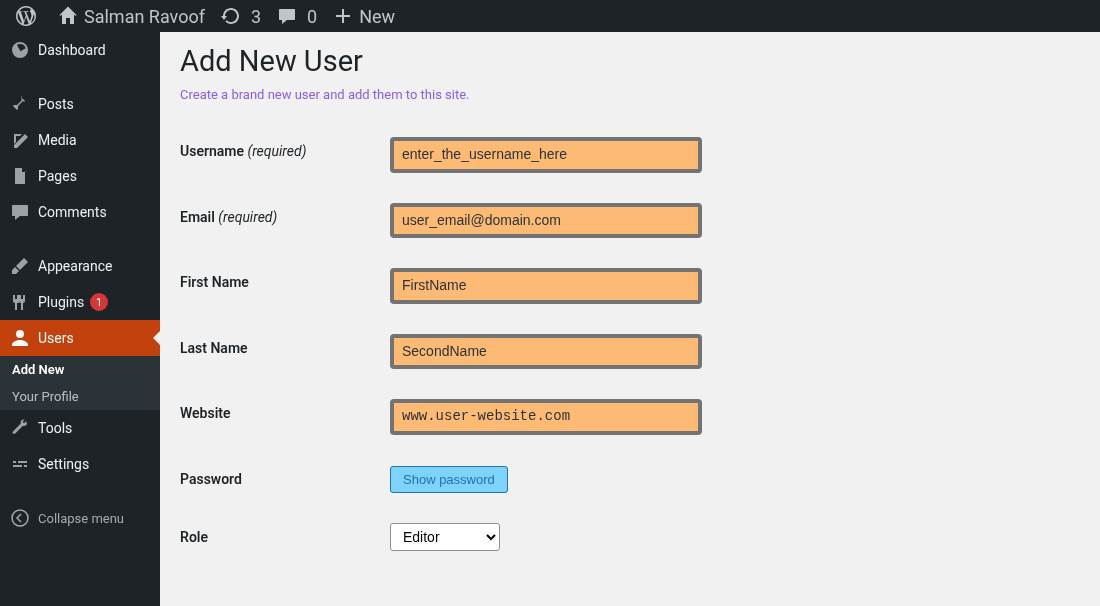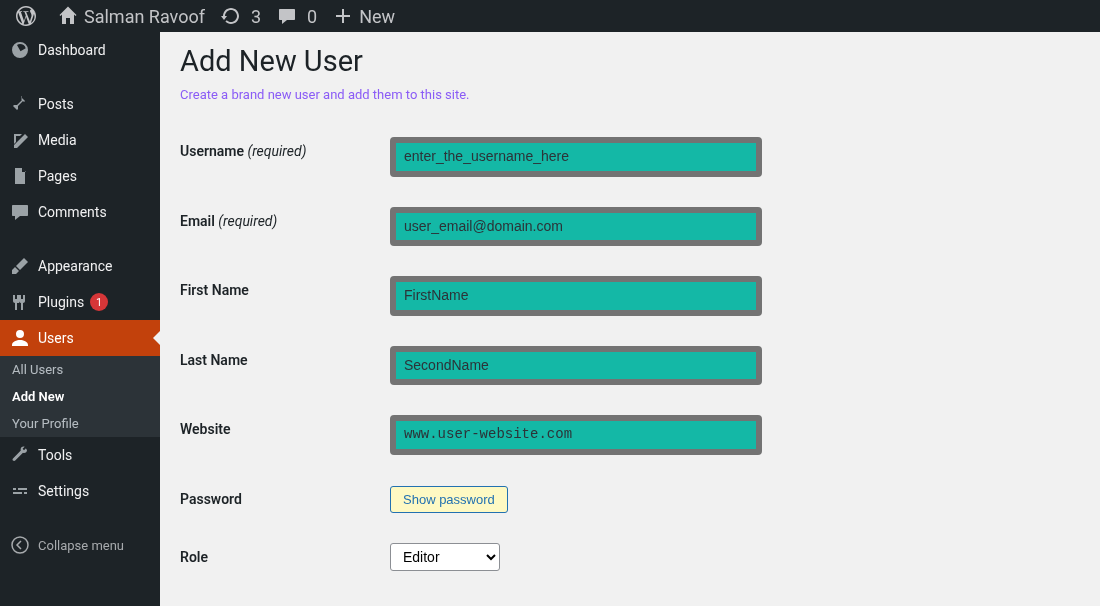--- a/index.html
+++ b/index.html
@@ -120,34 +120,34 @@
   font-weight: 600;
   font-size: 14px;
   color: #1d2327;
   padding: 20px 10px 20px 0;
   vertical-align: top;
   line-height: 1.3;
 }
 .form-table th .req { font-weight: 400; font-style: italic; color: #1d2327; }
 .form-table td { padding: 15px 10px; }
 .regular-text {
-  width: 372px;
+  width: 312px;
   padding: 4px 8px;
   font-size: 14px;
   line-height: 1.4;
-  border: 6px solid #737373;
+  border: 4px solid #737373;
   border-radius: 4px;
-  background: #14b8a6;
+  background: #fdba74;
   color: #2c3338;
 }
 .mono { font-family: Menlo, Consolas, "Courier New", monospace; }
 .button-secondary {
   border: 1px solid #2271b1;
   color: #2271b1;
-  background: #fef9c3;
+  background: #7dd3fc;
   border-radius: 3px;
   padding: 5px 12px;
   font-size: 13px;
   cursor: pointer;
 }
 .checkbox-label {
   display: flex;
   align-items: center;
   font-size: 14px;
   color: #3c434a;
@@ -249,21 +249,20 @@
       <span>Plugins</span>
       <span class="badge">1</span>
     </div>
     <div class="menu-item current">
       <svg viewBox="0 0 20 20">
           <path d="M10 10a4 4 0 100-8 4 4 0 000 8zm0 2c-3.3 0-8 1.7-8 5v1h16v-1c0-3.3-4.7-5-8-5z"></path>
         </svg>
       <span>Users</span>
     </div>
     <div class="submenu">
-      <div class="submenu-item">All Users</div>
       <div class="submenu-item current">Add New</div>
       <div class="submenu-item">Your Profile</div>
     </div>
     <div class="menu-item">
       <svg viewBox="0 0 20 20">
           <path d="M17 5c0 1.7-1.3 3-3 3-.4 0-.7-.1-1-.2L5.2 15.6c-.6.6-1.6.6-2.2 0s-.6-1.6 0-2.2L10.8 5.6c-.1-.3-.2-.6-.2-1 0-1.7 1.3-3 3-3 .4 0 .7.1 1 .2l-2 2 1.4 1.4 2-2c.1.3.2.6.2.8z"></path>
         </svg>
       <span>Tools</span>
     </div>
     <div class="menu-item">

